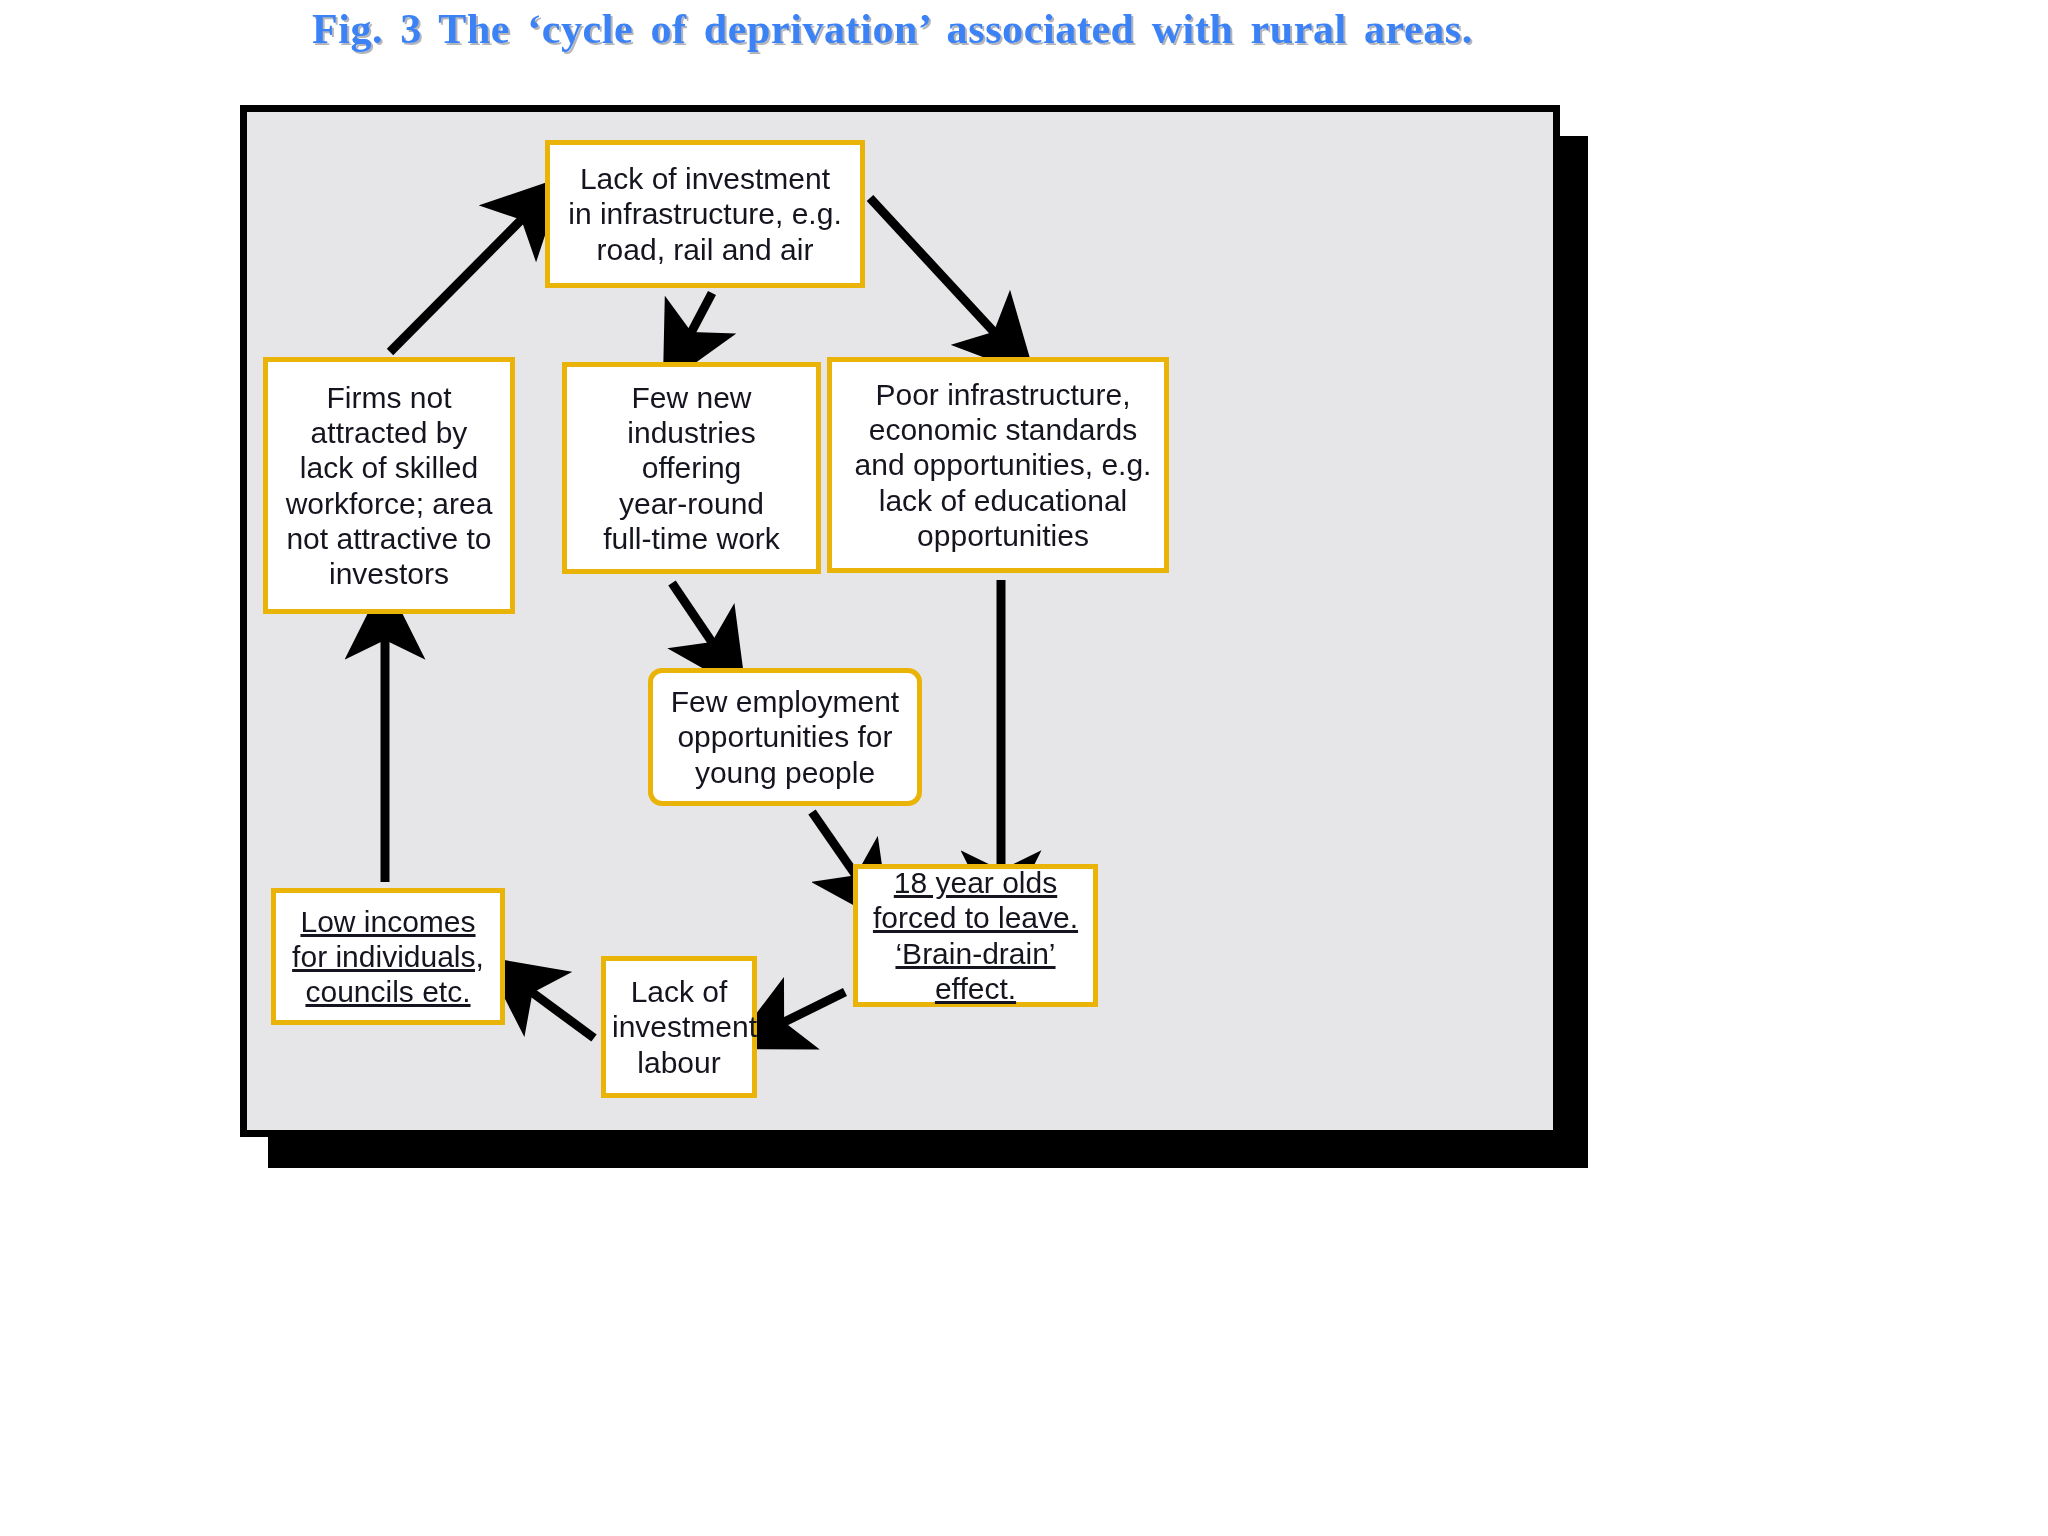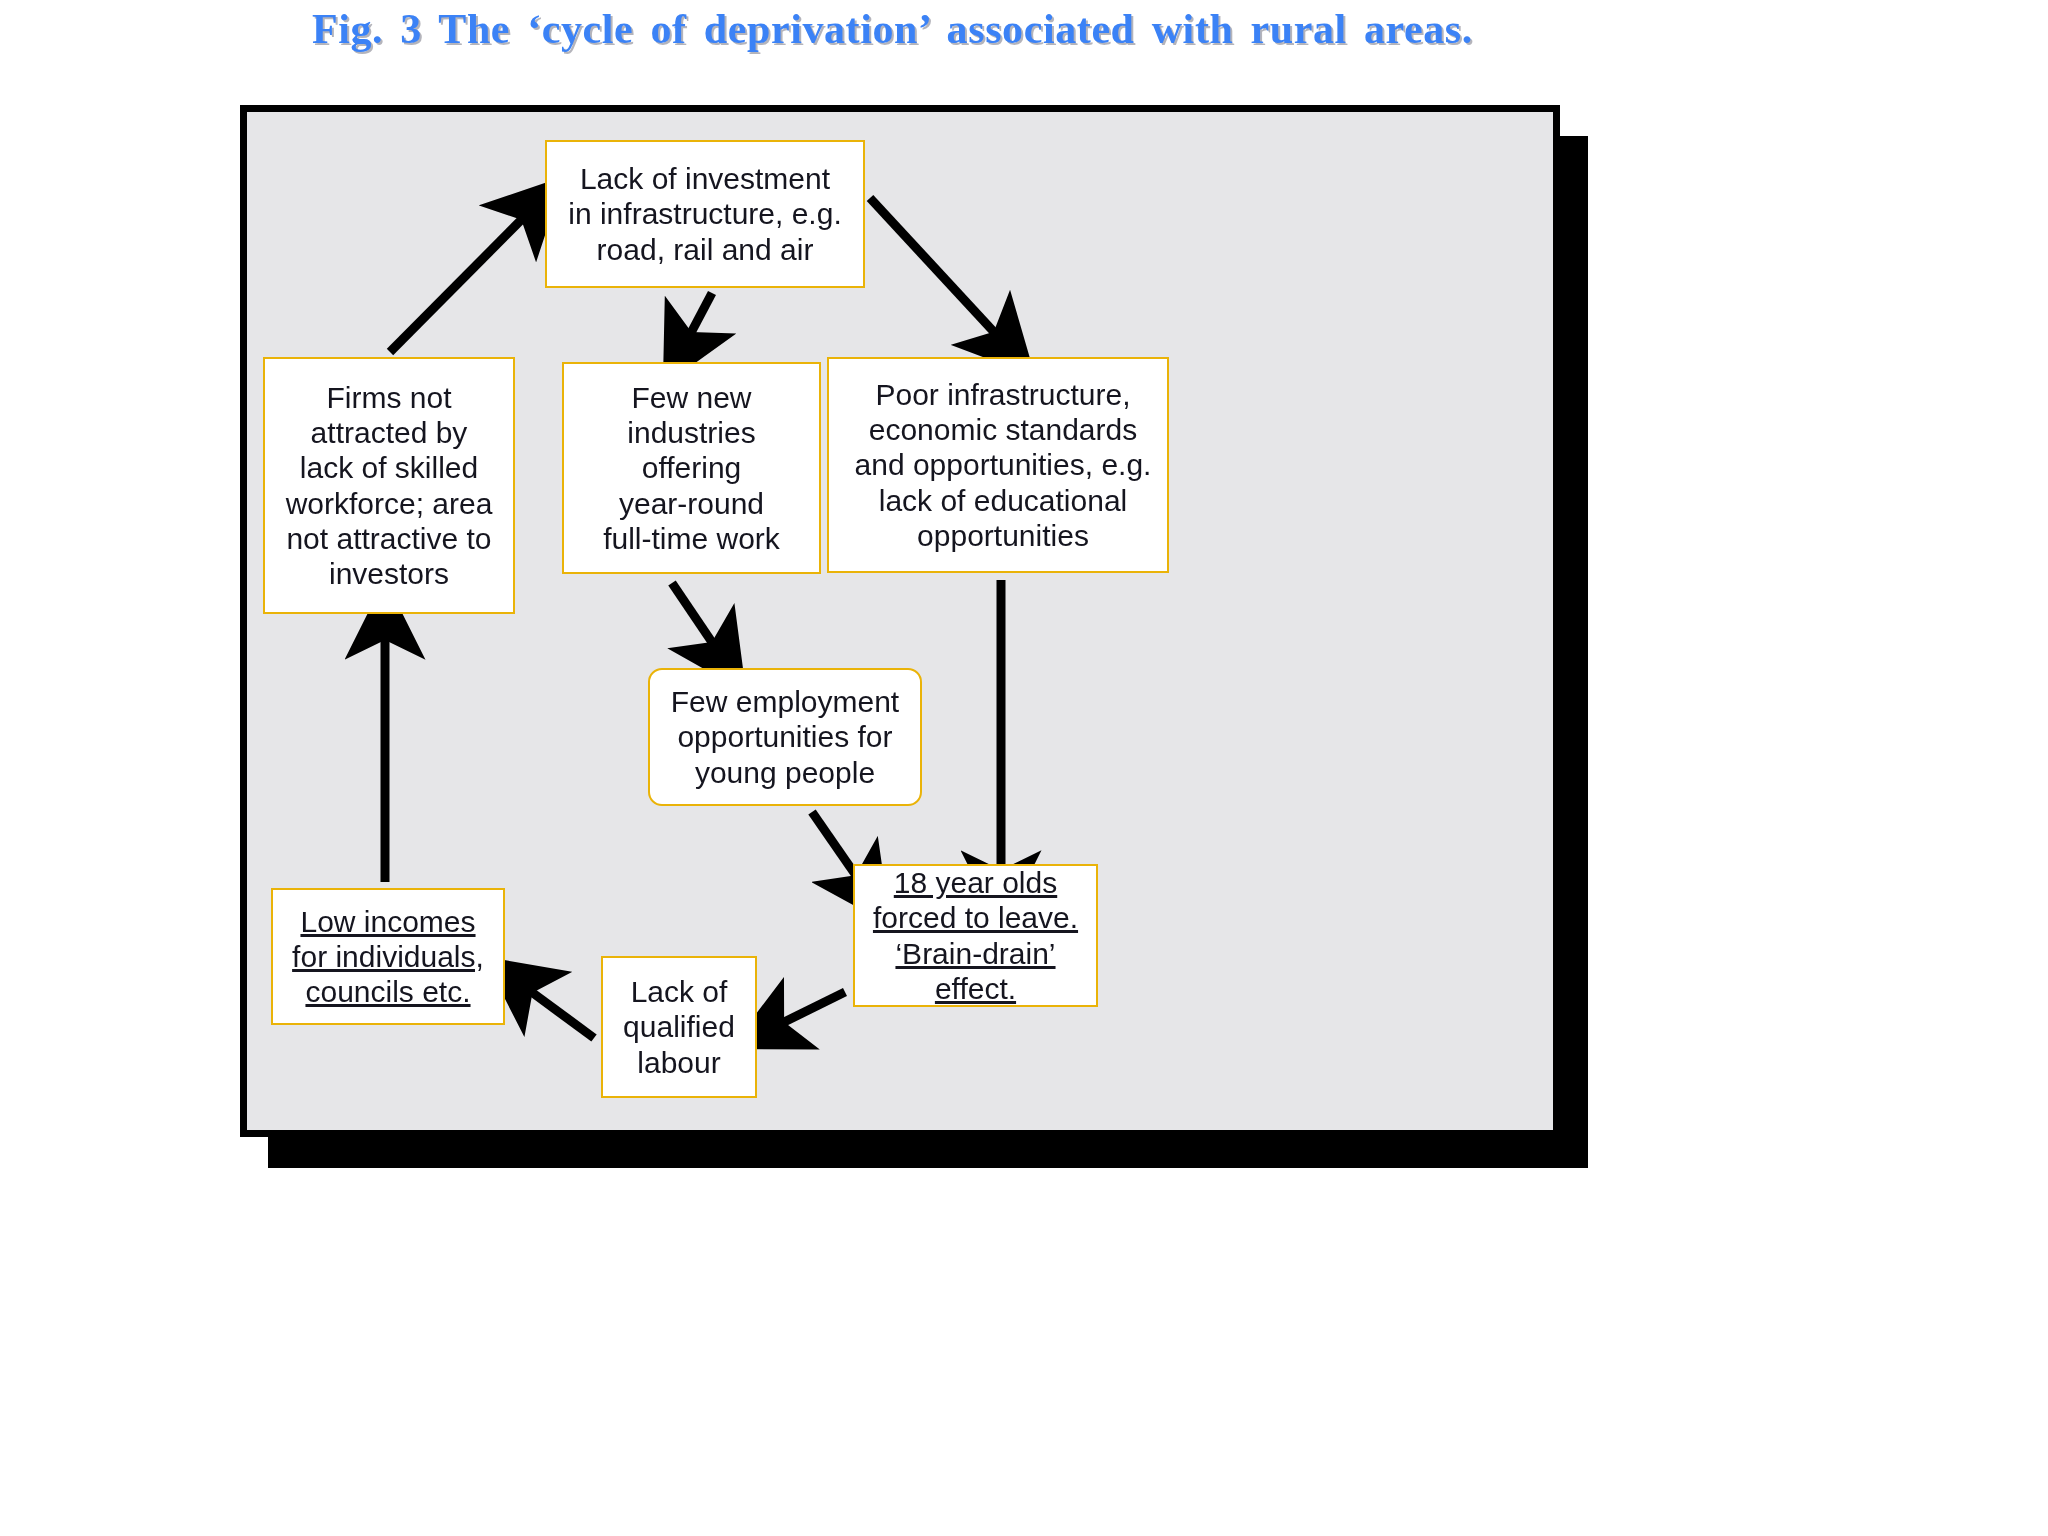--- a/index.html
+++ b/index.html
@@ -34,21 +34,21 @@
     width:1320px; height:1032px;
     background:#e6e6e8;
     border:7px solid #000000;
     box-sizing:border-box;
   }
 
   
   .node{
     position:absolute;
     background:#ffffff;
-    border:2px solid #eab308;
+    border:5px solid #eab308;
     box-sizing:border-box;
     display:flex;
     align-items:center;
     justify-content:center;
     text-align:center;
     color:#15151f;
     font-size:30px;
     line-height:1.17;
     font-family:"Liberation Sans",sans-serif;
     white-space:pre-line;
@@ -148,21 +148,21 @@
   </div>
 
   <div class="node" id="n-lowinc">
     <span>Low incomes
 for individuals,
 councils etc.</span>
   </div>
 
   <div class="node" id="n-lackqual">
     <span>Lack of
-qualified
+investment
 labour</span>
   </div>
 
   <div class="node" id="n-brain">
     <span>18 year olds
 forced to leave.
 ‘Brain-drain’ effect.</span>
   </div>
 
 </div>

